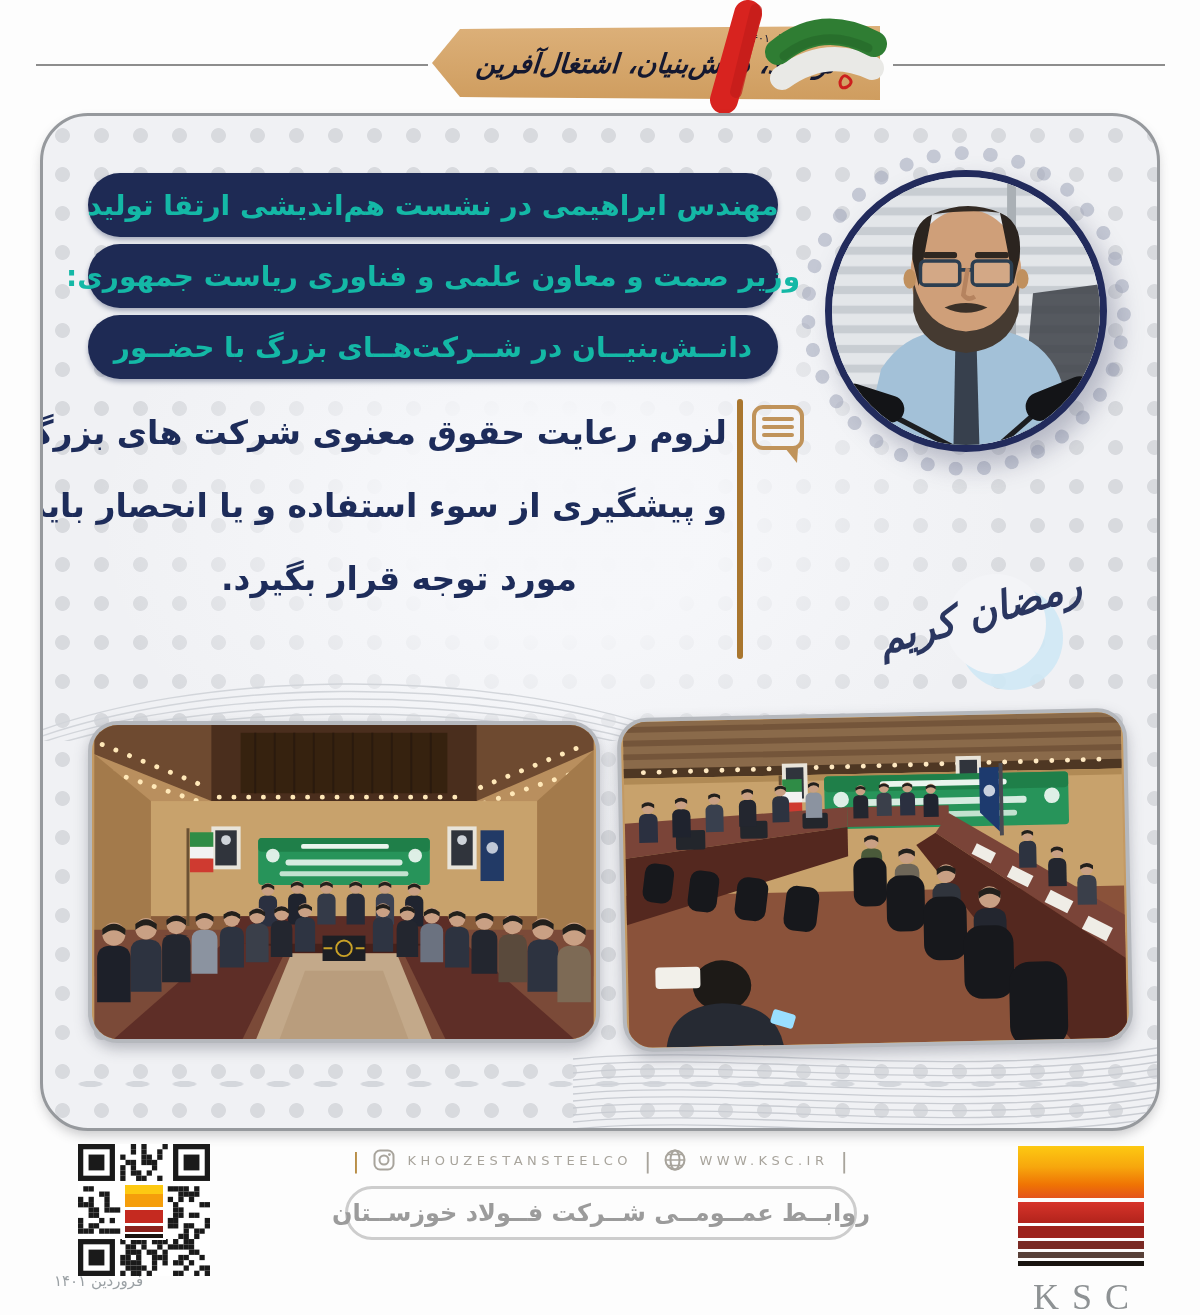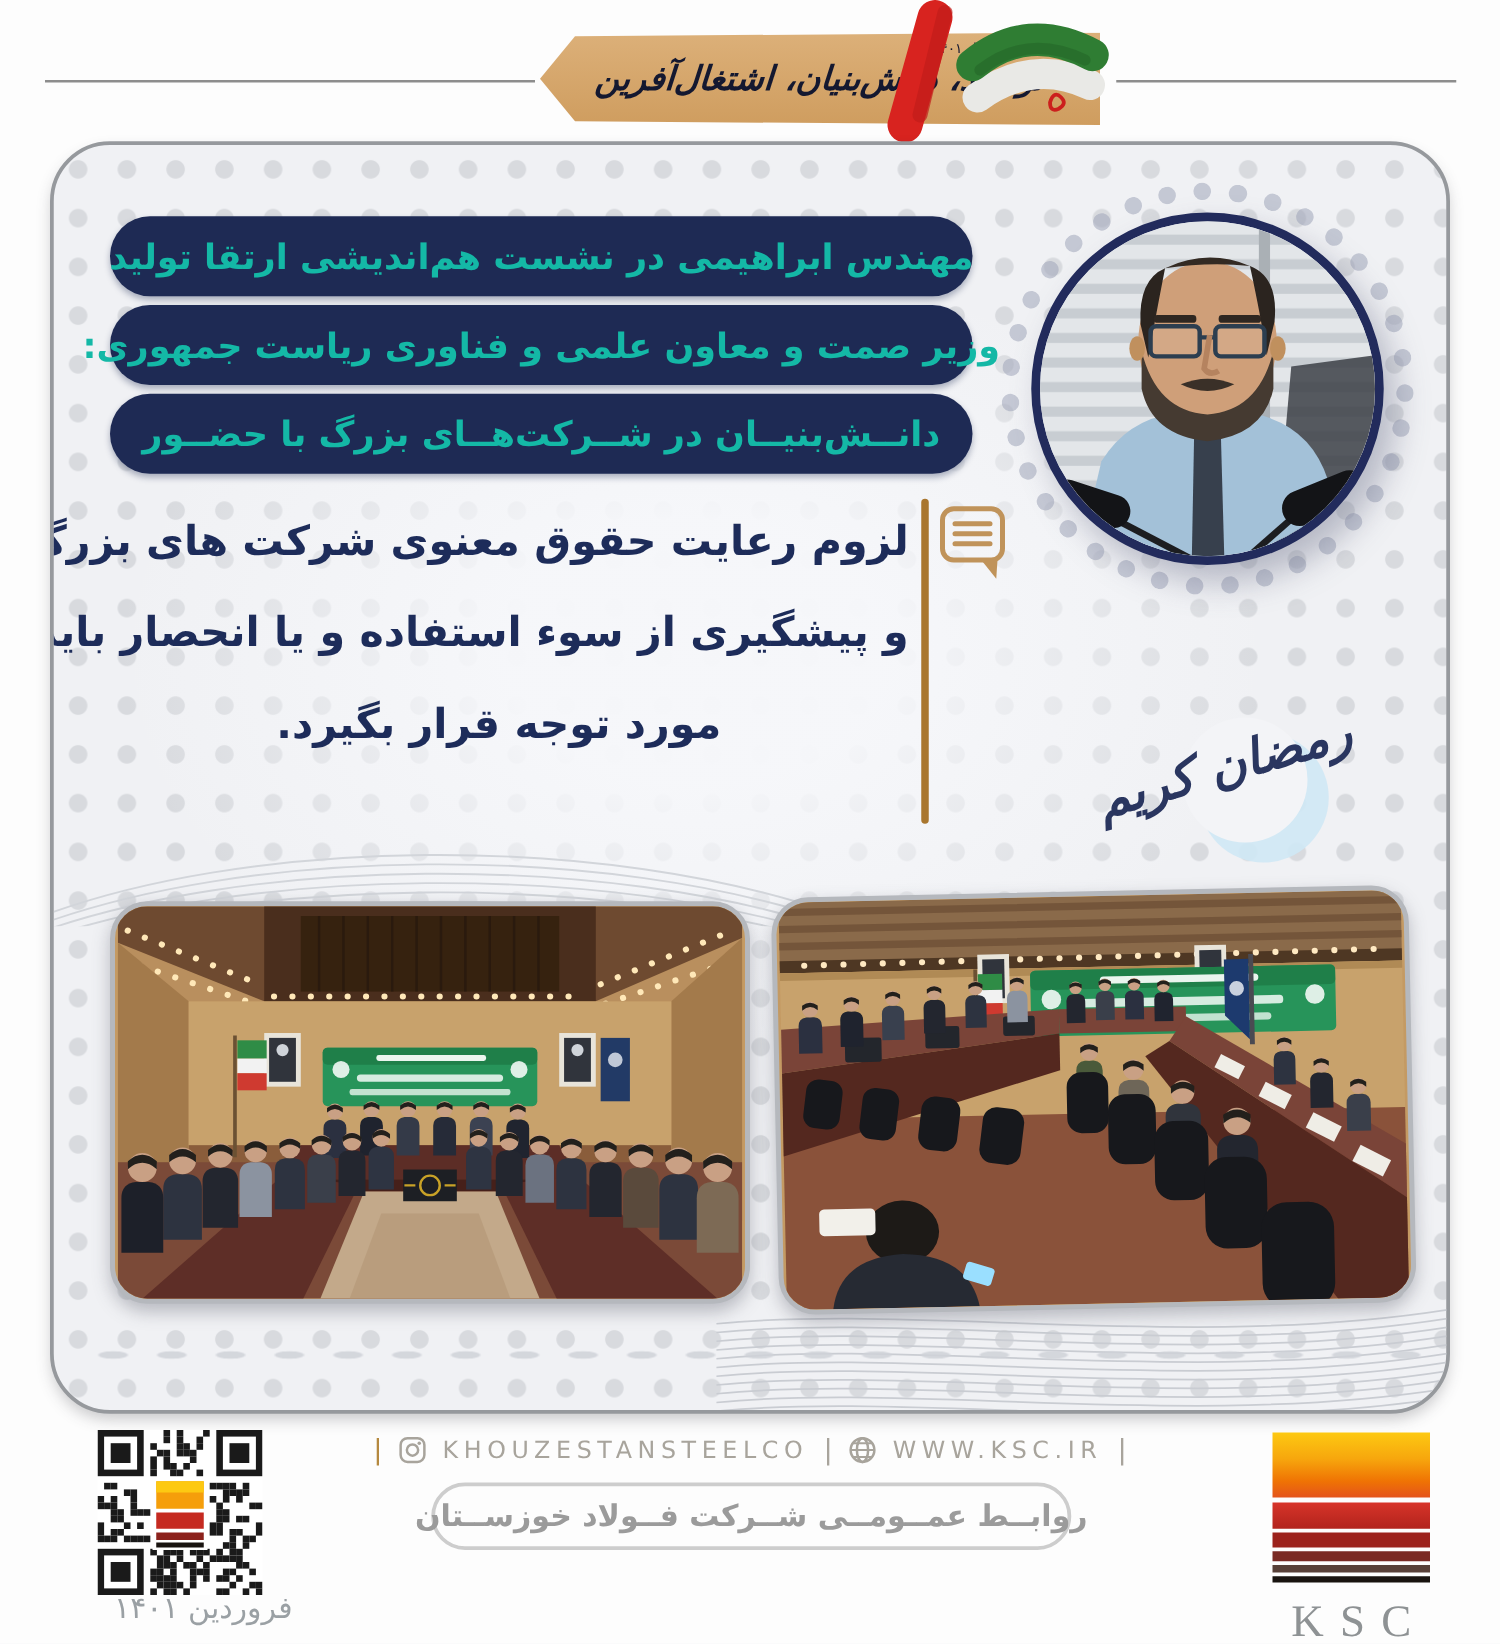--- a/index.html
+++ b/index.html
@@ -81,30 +81,30 @@
     box-sizing:border-box;z-index:3;background:#c49a63;
     box-shadow:0 6px 14px rgba(80,84,98,.35);
   }
   .photo.left{left:45px;top:605px;width:512px;height:322px;}
   .photo.right{left:577px;top:597px;width:510px;height:334px;transform:rotate(-1.2deg);}
   .photo svg{display:block;width:100%;height:100%;}
   
   .qr{position:absolute;left:78px;top:1144px;width:132px;height:132px;background:#fff;}
   .qr svg{display:block;width:100%;height:100%;}
   .footer-date{
-    position:absolute;left:54px;top:1272px;width:180px;text-align:right;
-    direction:rtl;color:#9aa0a4;font-size:24px;
+    position:absolute;left:54px;top:1272px;width:180px;text-align:left;
+    direction:rtl;color:#9aa0a4;font-size:15px;
   }
   .social-row{
     position:absolute;left:0;top:1140px;width:100%;height:40px;z-index:4;
     display:flex;align-items:center;justify-content:center;gap:12px;
   }
   .social-row .sep{color:#b5893f;font-size:22px;}
   .social-row .sep.gray{color:#a8a49c;}
-  .social-row .txt{color:#a8a49c;font-size:19px;letter-spacing:4.5px;font-weight:500;}
+  .social-row .txt{color:#a8a49c;font-size:13px;letter-spacing:4.5px;font-weight:500;}
   .org-pill{
     position:absolute;left:345px;top:1186px;width:512px;height:54px;box-sizing:border-box;
     border:3px solid #cdcdcd;border-radius:30px;display:flex;align-items:center;justify-content:center;
   }
   .org-pill span{direction:rtl;color:#9b9b9b;font-weight:bold;font-size:24px;white-space:nowrap;}
   .ksc-logo{position:absolute;left:1018px;top:1146px;width:126px;}
   .ksc-square{width:126px;}
   .ksc-square div{width:100%;}
   .st1{height:52px;background:linear-gradient(180deg,#fdc912 0%,#f7a70d 40%,#ef7304 75%,#e4541c 100%);}
   .st2{height:21px;margin-top:4px;background:linear-gradient(180deg,#d7342a,#b2231c);}

